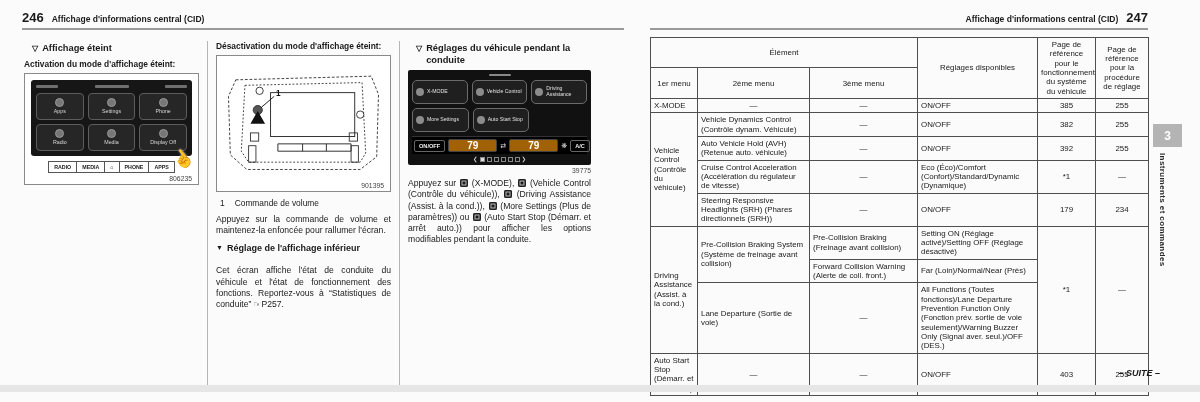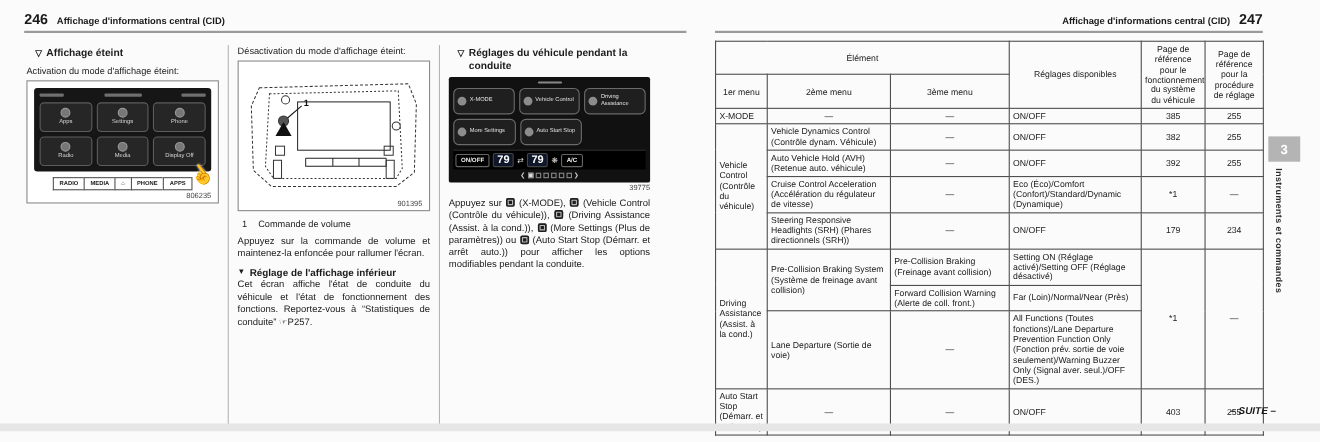--- a/index.html
+++ b/index.html
@@ -18,23 +18,23 @@
 
   
   .cols { display:flex; margin-top:11px; }
   .col { padding:0 8px; }
   .col1 { width:185px; padding-left:2px; }
   .col2 { width:192px; border-left:1px solid #b5b5b5; min-height:345px; }
   .col3 { width:200px; border-left:1px solid #b5b5b5; min-height:345px; }
 
   .h2 { display:flex; gap:4px; font-size:9.3px; font-weight:bold; margin:2px 0 4px 8px; line-height:1.25; }
   .h2 .marker { font-size:8px; padding-top:1px; }
-  .h3 { display:flex; gap:4px; font-size:9px; font-weight:bold; margin:7px 0 0 0; }
+  .h3 { display:flex; gap:4px; font-size:9px; font-weight:bold; margin:7px 0 12px 0; }
   .h3 .marker { font-size:7px; padding-top:1px; }
-  .subtle-bold { font-size:8.4px; font-weight:normal; margin-bottom:4px; }
+  .subtle-bold { font-size:8.4px; font-weight:bold; margin-bottom:4px; }
   .para { font-size:8.6px; line-height:1.3; text-align:justify; margin-bottom:4px; }
 
   
   .figframe { border:1px solid #8a8a8a; padding:6px 6px 2px 6px; margin-bottom:6px; position:relative; background:#fff; }
   .figcode { font-size:6.8px; color:#444; text-align:right; margin-top:2px; }
 
   
   .screen1 { background:#161616; border-radius:3px; padding:3px 5px 5px 5px; position:relative; }
   .statusbar { display:flex; justify-content:space-between; align-items:center; height:7px; margin-bottom:3px; }
   .statusbar .sdot { width:22px; height:3px; background:#6f6f6f; border-radius:1px; }
@@ -59,22 +59,22 @@
   .screen3 { background:#111; border-radius:2px; padding:4px 4px 2px 4px; position:relative; margin-top:2px; }
   .handlebar { width:22px; height:2px; background:#888; margin:0 auto 4px auto; border-radius:1px; }
   .tile3row { display:flex; gap:4px; margin-bottom:4px; }
   .tile3 { flex:1; background:#1f1f1f; border:1px solid #6b6b6b; border-radius:5px; height:24px;
            display:flex; align-items:center; gap:3px; padding:0 3px; }
   .tile3 .tico { width:8px; height:8px; border-radius:50%; background:#8c8c8c; flex:none; }
   .tile3 .tlabel { font-size:5.2px; color:#e2e2e2; line-height:1.15; }
   .climate { display:flex; align-items:center; gap:3px; background:#000; border-top:1px solid #333; padding:2px; }
   .clim-btn { border:1px solid #666; border-radius:2px; color:#eee; font-size:5.6px; font-weight:bold;
               padding:2px 4px; white-space:nowrap; }
-  .clim-temp { color:#fff; font-size:10px; font-weight:bold; background:#0f172a; border:1px solid #444;
-               padding:0 3px; border-radius:2px; }
+  .clim-temp { color:#fff; font-size:10px; font-weight:bold; background:#a16207; border:1px solid #444;
+               padding:0 18px; border-radius:2px; }
   .clim-ico { color:#ddd; font-size:7px; }
   .sliderstrip { display:flex; justify-content:center; align-items:center; gap:2px; padding:2px 0 1px 0; }
   .sq { width:5px; height:5px; border:1px solid #888; }
   .sq.fill { background:#ddd; }
   .arrowlbl { color:#ccc; font-size:5.5px; }
 
   .inline-ico { display:inline-block; width:8px; height:8px; background:#1d1d1d; border-radius:2px;
                 vertical-align:-1px; margin:0 1px; box-shadow:inset 0 0 0 1.5px #1d1d1d, inset 0 0 0 2.5px #bbb; }
 
   

